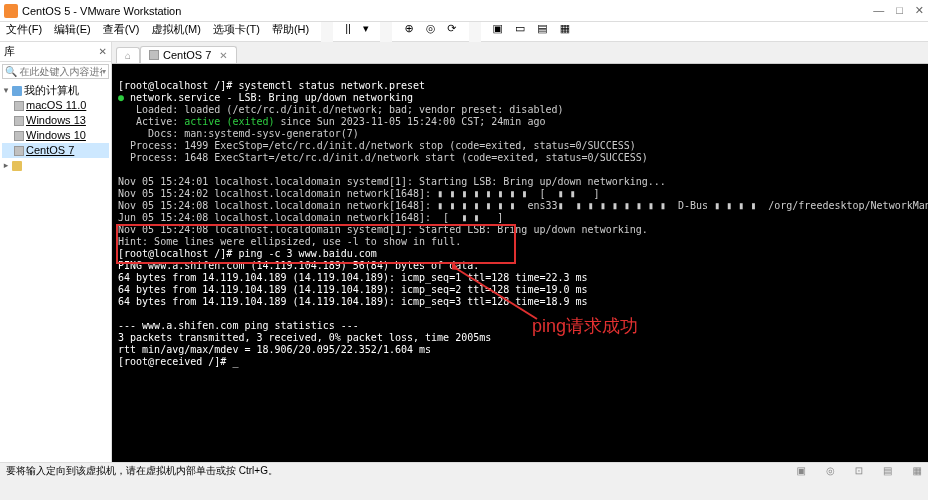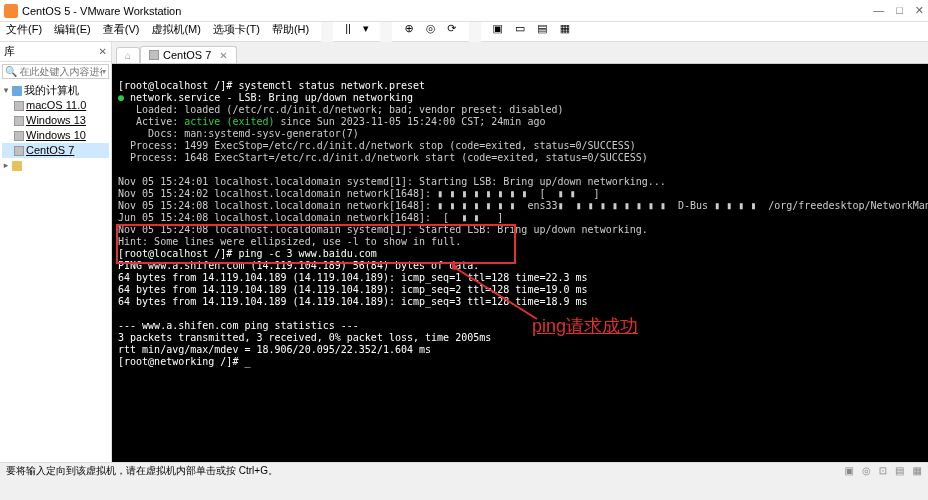--- a/index.html
+++ b/index.html
@@ -34,21 +34,21 @@
   .tab { background: #fff; border: 1px solid #ccc; border-bottom: none; padding: 2px 8px; font-size: 11px; display: flex; align-items: center; gap: 4px; border-top-left-radius: 3px; border-top-right-radius: 3px; }
   .tab .hm { font-size: 10px; color: #888; }
   .tab .cl { font-size: 10px; color: #888; margin-left: 4px; }
   .term-wrap { flex: 1; background: #000; padding: 4px 6px; overflow: hidden; position: relative; }
   .term { font-family: Consolas, monospace; font-size: 10px; line-height: 12px; color: #ccc; white-space: pre; }
   .term .g { color: #2ecc40; }
   .term .w { color: #fff; }
   .hlbox { border: 2px solid #e03030; position: absolute; pointer-events: none; }
   .arrow-svg { position: absolute; pointer-events: none; }
   .annot { position: absolute; color: #e03030; font-size: 18px; font-family: "Microsoft YaHei", sans-serif; }
-  .statusbar { height: 16px; background: #f0f0f0; border-top: 1px solid #ddd; font-size: 10px; display: flex; align-items: center; padding: 0 6px; gap: 8px; }
+  .statusbar { height: 16px; background: #f0f0f0; border-top: 1px solid #ddd; font-size: 10px; display: flex; align-items: center; padding: 0 6px; gap: 20px; }
   .statusbar .ic { font-size: 10px; color: #888; }
 </style>
 </head>
 <body>
 
 <div class="titlebar">
   <span class="icon"></span>
   <span class="title">CentOS 5 - VMware Workstation</span>
   <div class="winbtns">
     <span>—</span>
@@ -148,32 +148,32 @@
 <span>Hint: Some lines were ellipsized, use -l to show in full.</span>
 <span class="w">[root@localhost /]# ping -c 3 www.baidu.com</span>
 <span class="w">PING www.a.shifen.com (14.119.104.189) 56(84) bytes of data.</span>
 <span class="w">64 bytes from 14.119.104.189 (14.119.104.189): icmp_seq=1 ttl=128 time=22.3 ms</span>
 <span class="w">64 bytes from 14.119.104.189 (14.119.104.189): icmp_seq=2 ttl=128 time=19.0 ms</span>
 <span class="w">64 bytes from 14.119.104.189 (14.119.104.189): icmp_seq=3 ttl=128 time=18.9 ms</span>
 <span></span>
 <span class="w">--- www.a.shifen.com ping statistics ---</span>
 <span class="w">3 packets transmitted, 3 received, 0% packet loss, time 2005ms</span>
 <span class="w">rtt min/avg/max/mdev = 18.906/20.095/22.352/1.604 ms</span>
-<span class="w">[root@networking /]# _</span>
+<span class="w">[root@received /]# _</span>
 </div>
       <div class="hlbox" style="left:4px; top:160px; width:400px; height:40px;"></div>
       <svg class="arrow-svg" style="left:340px; top:200px;" width="90" height="60">
         <defs>
             <marker id="ah" markerWidth="6" markerHeight="6" refX="1" refY="3" orient="auto">
               <path d="M6,0 L0,3 L6,6 Z" fill="#e03030"></path>
             </marker>
           </defs>
         <line x1="85" y1="55" x2="5" y2="5" stroke="#e03030" stroke-width="2" marker-end="url(#ah)"></line>
       </svg>
-      <div class="annot" style="left:420px; top:250px;text-decoration:underline;">ping请求成功</div>
+      <div class="annot" style="left:420px; top:250px;">ping请求成功</div>
     </div>
   </div>
 </div>
 
 <div class="statusbar">
   <span>要将输入定向到该虚拟机，请在虚拟机内部单击或按 Ctrl+G。</span>
   <span style="flex:1"></span>
   <span class="ic">▣</span>
   <span class="ic">◎</span>
   <span class="ic">⊡</span>

